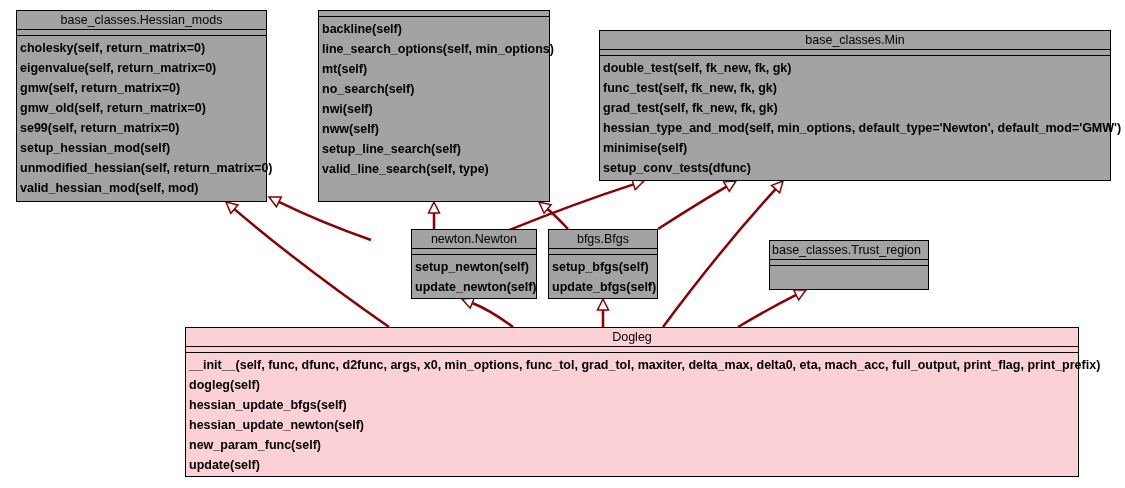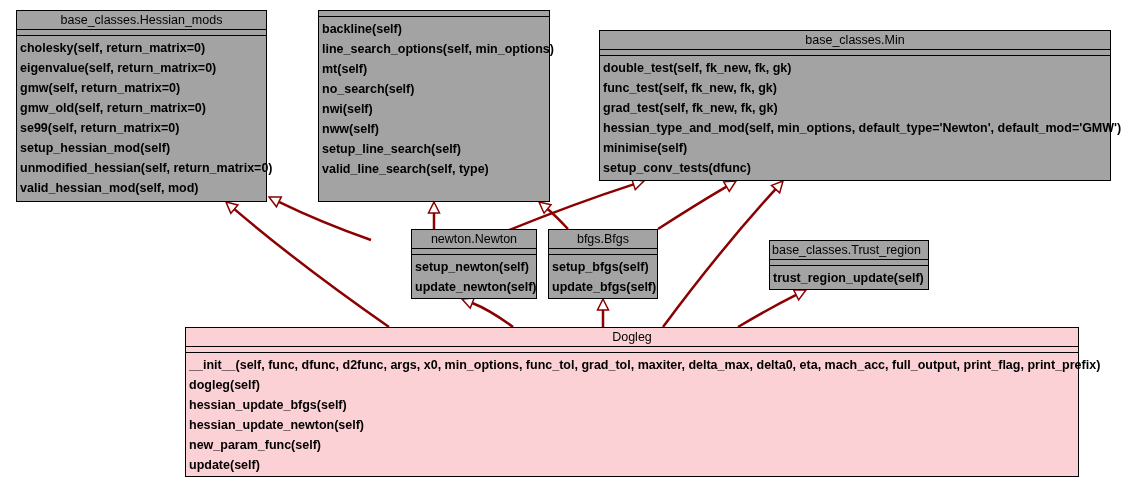--- a/index.html
+++ b/index.html
@@ -96,23 +96,20 @@
   <div class="attrs"></div>
   <div class="methods">
     <div class="m">setup_bfgs(self)</div>
     <div class="m">update_bfgs(self)</div>
   </div>
 </div>
 
 <div class="cls left-title" id="c-trust_region" style="left:769px;top:240px;width:160px;height:50px;">
   <div class="title">base_classes.Trust_region</div>
   <div class="attrs"></div>
-  <div class="methods">
-    <div class="m">trust_region_update(self)</div>
-  </div>
 </div>
 
 <div class="cls main" id="c-dogleg" style="left:157px;top:327px;width:894px;height:150px;">
   <div class="title">Dogleg</div>
   <div class="attrs"></div>
   <div class="methods">
     <div class="m">__init__(self, func, dfunc, d2func, args, x0, min_options, func_tol, grad_tol, maxiter, delta_max, delta0, eta, mach_acc, full_output, print_flag, print_prefix)</div>
     <div class="m">dogleg(self)</div>
     <div class="m">hessian_update_bfgs(self)</div>
     <div class="m">hessian_update_newton(self)</div>

